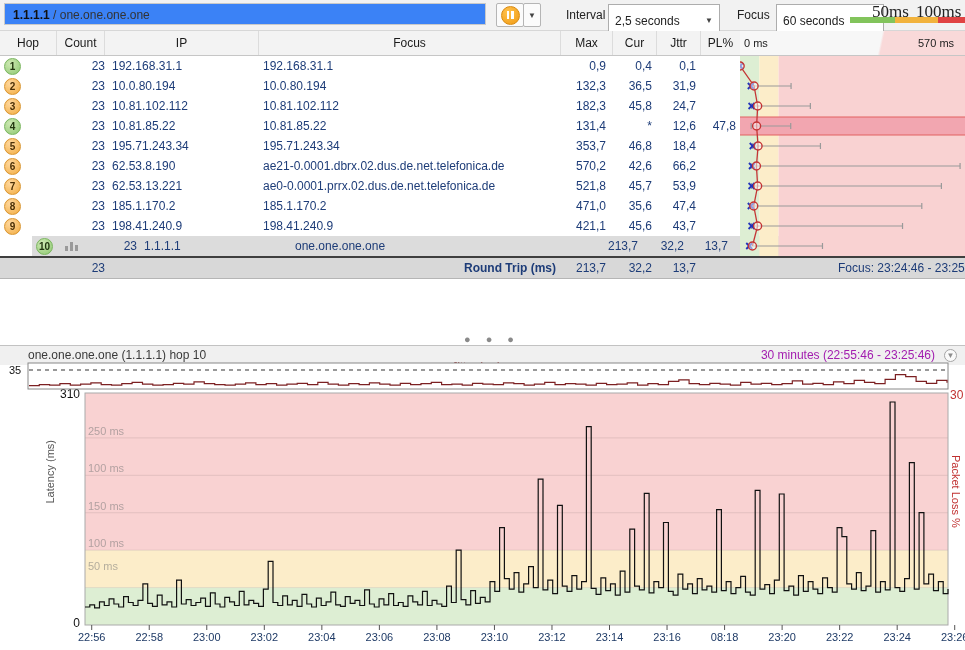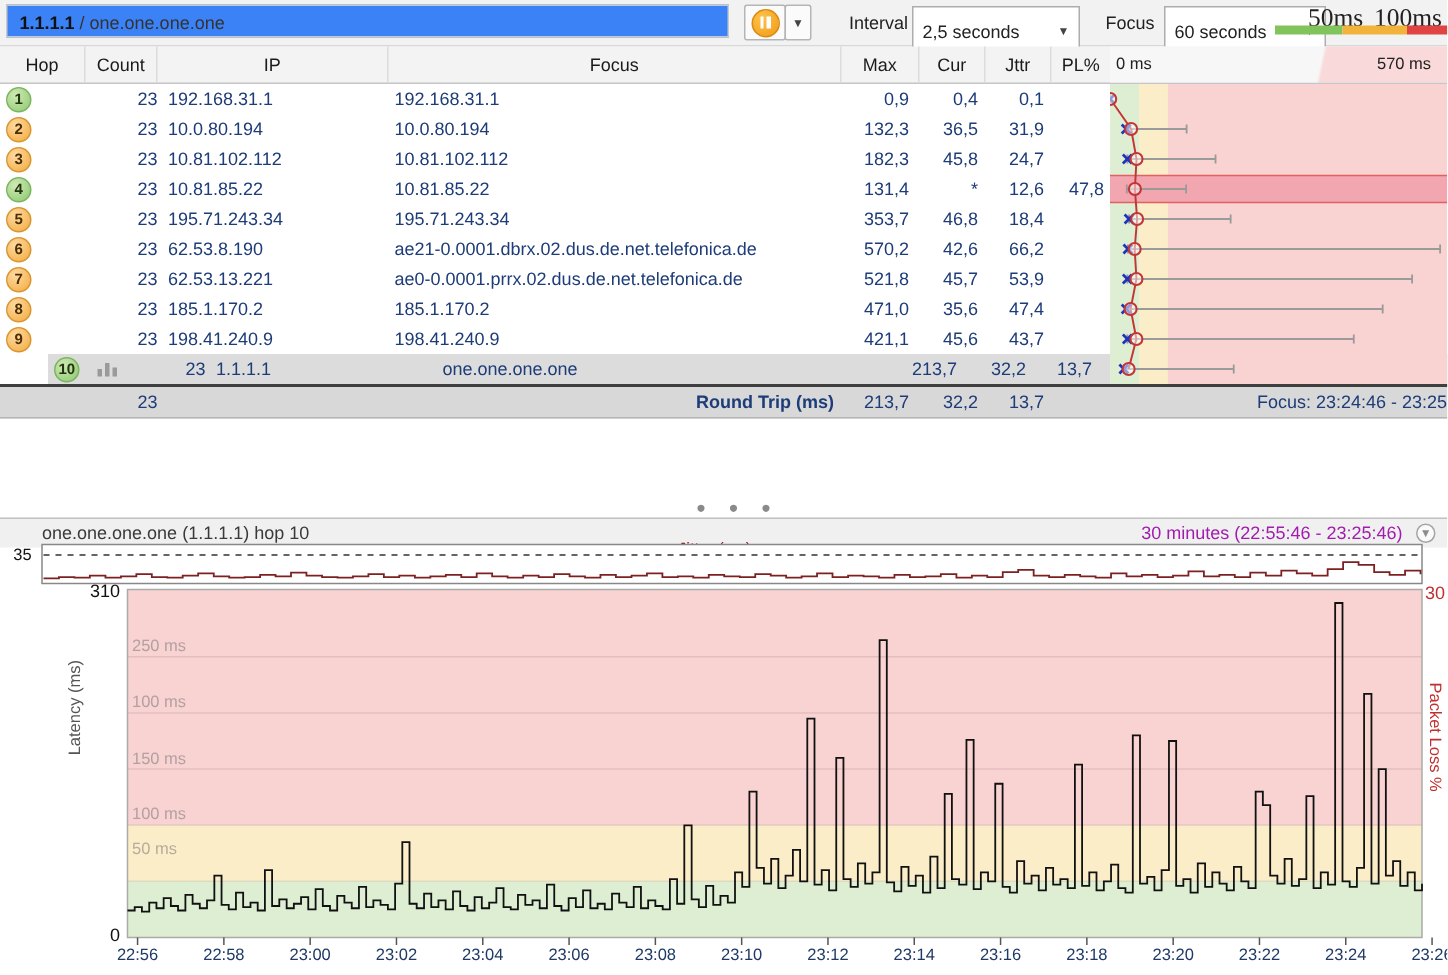--- a/index.html
+++ b/index.html
@@ -362,20 +362,20 @@
       <span class="xlab" style="left: 131.246px; top: 631px;">22:58</span>
       <span class="xlab" style="left: 188.779px; top: 631px;">23:00</span>
       <span class="xlab" style="left: 246.312px; top: 631px;">23:02</span>
       <span class="xlab" style="left: 303.846px; top: 631px;">23:04</span>
       <span class="xlab" style="left: 361.379px; top: 631px;">23:06</span>
       <span class="xlab" style="left: 418.912px; top: 631px;">23:08</span>
       <span class="xlab" style="left: 476.446px; top: 631px;">23:10</span>
       <span class="xlab" style="left: 533.979px; top: 631px;">23:12</span>
       <span class="xlab" style="left: 591.512px; top: 631px;">23:14</span>
       <span class="xlab" style="left: 649.046px; top: 631px;">23:16</span>
-      <span class="xlab" style="left: 706.579px; top: 631px;">23:18</span>
+      <span class="xlab" style="left: 706.579px; top: 631px;">08:18</span>
       <span class="xlab" style="left: 764.112px; top: 631px;">23:20</span>
       <span class="xlab" style="left: 821.646px; top: 631px;">23:22</span>
       <span class="xlab" style="left: 879.179px; top: 631px;">23:24</span>
       <span class="xlab" style="left: 936.712px; top: 631px;">23:26</span>
     </div>
 
 </div>
 
 </body></html>

